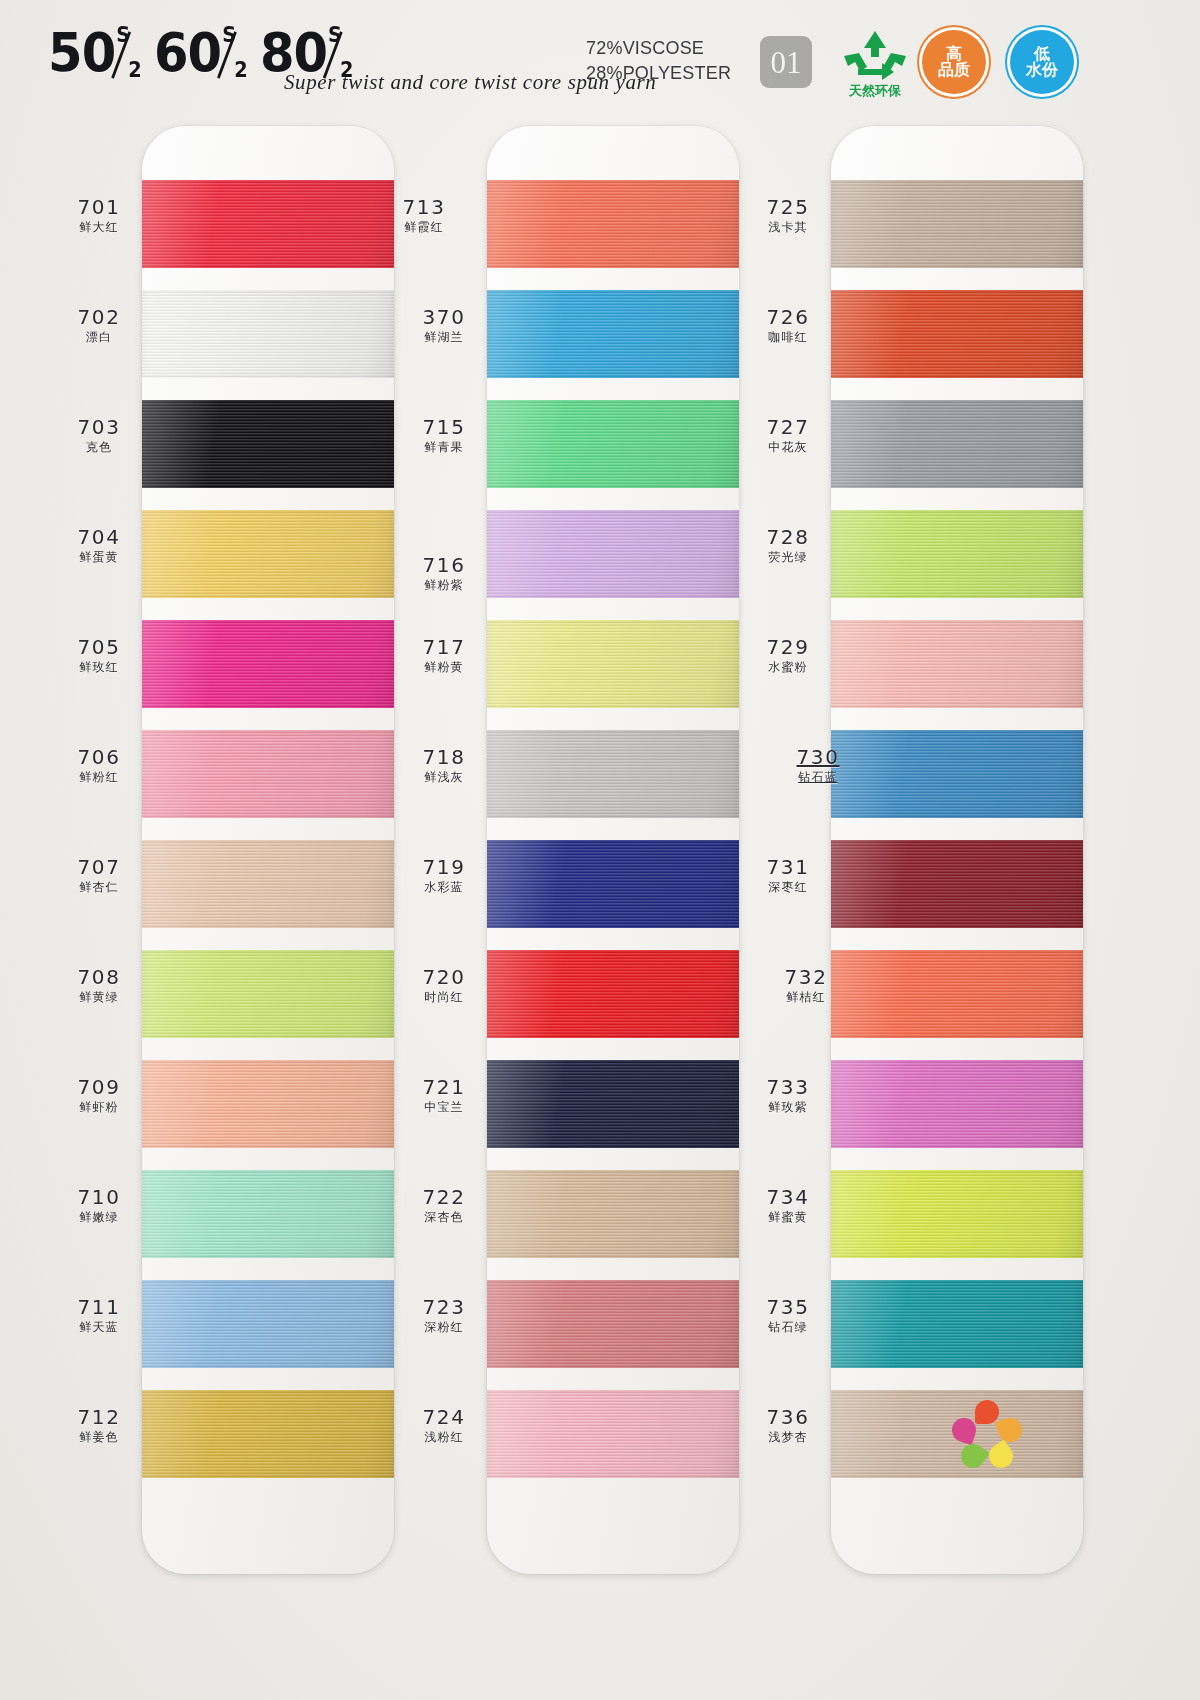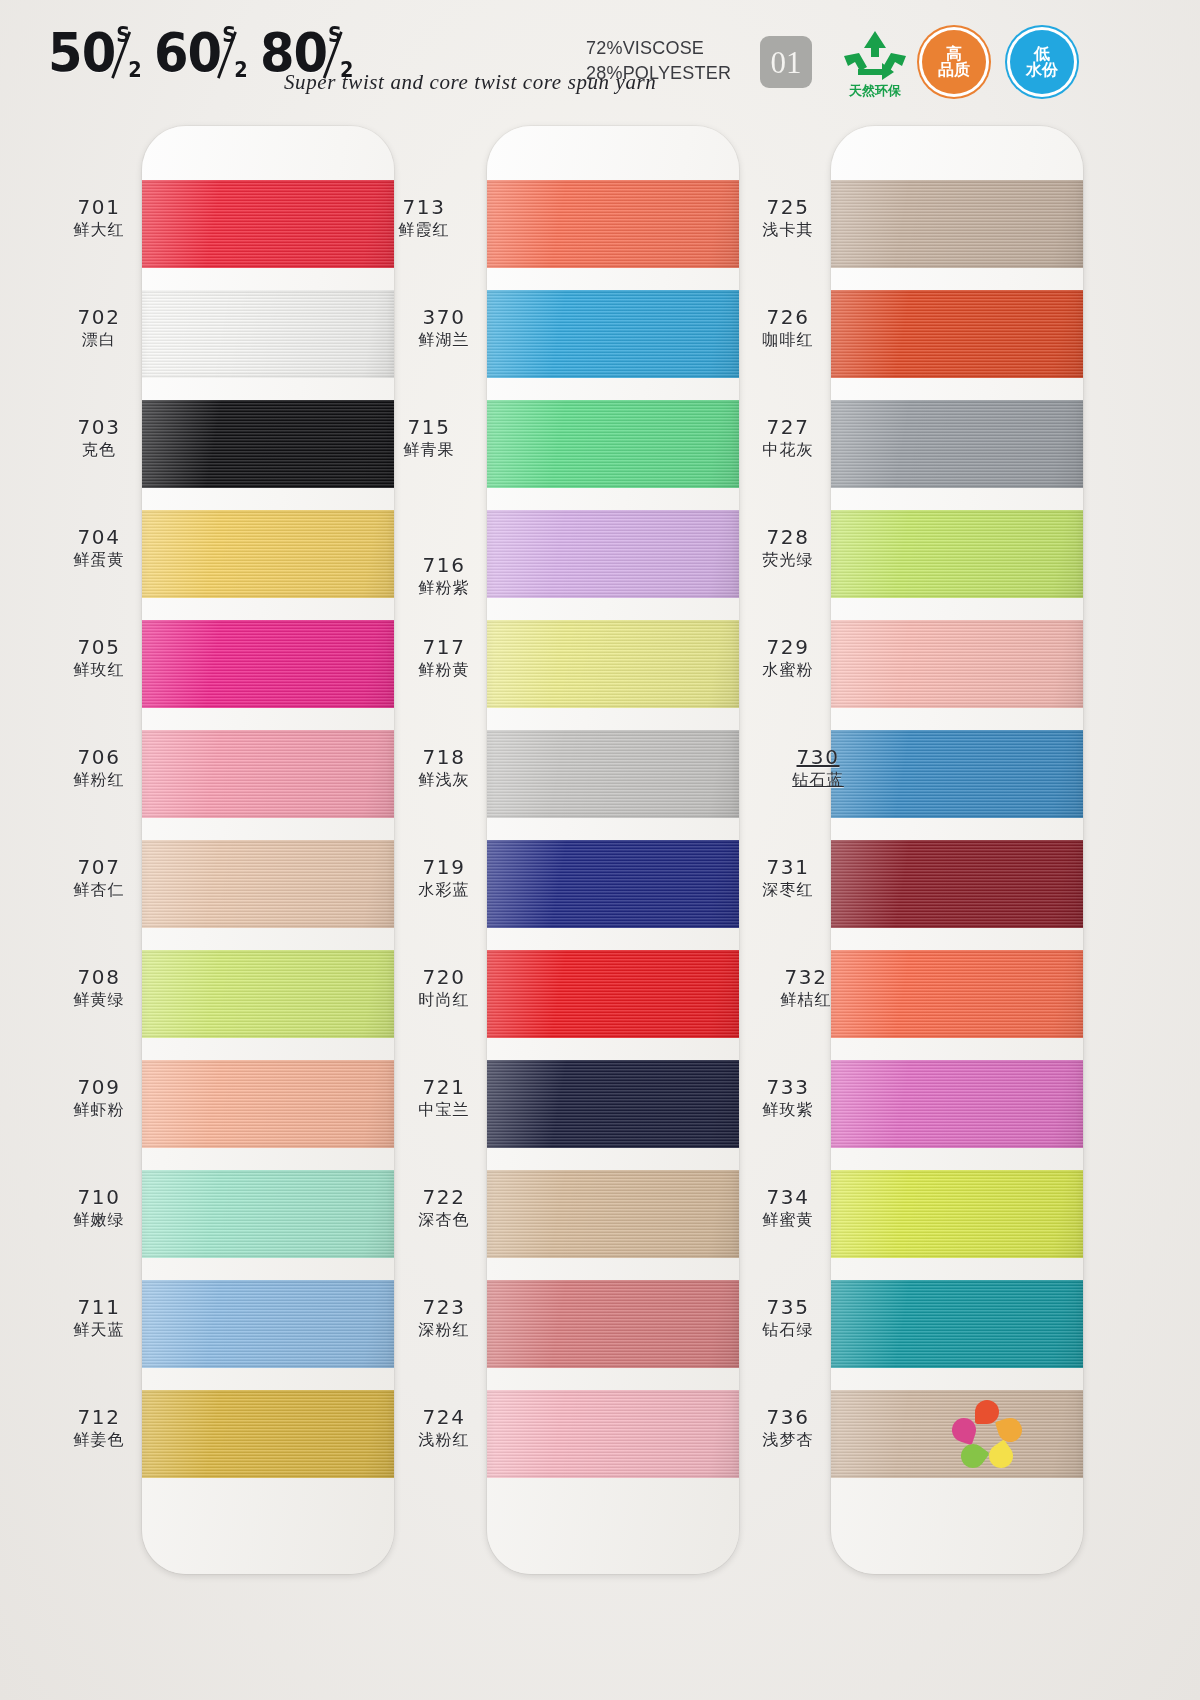--- a/index.html
+++ b/index.html
@@ -129,21 +129,21 @@
 
   
   .lbl{
     position:absolute;width:118px;text-align:center;
     font-family:"DejaVu Sans","Liberation Sans",sans-serif;
     color:#2b2c31;
     line-height:1.30;
     text-shadow:0 1px 0 rgba(255,255,255,.55);
   }
   .lbl .code{font-size:20px;letter-spacing:1.6px;display:block;}
-  .lbl .name{font-size:16px;letter-spacing:1.2px;display:block;}
+  .lbl .name{font-size:12px;letter-spacing:1.2px;display:block;}
 
   
   .flower{
     position:absolute;left:952px;top:1400px;width:70px;height:62px;
   }
   .flower i{
     position:absolute;width:24px;height:24px;border-radius:50% 50% 50% 10%;
     display:block;
   }
 </style>
@@ -398,21 +398,21 @@
     <span class="name">鲜姜色</span>
   </div>
 <div class="lbl" style="left: 365px; top: 194px;">
     <span class="code">713</span>
     <span class="name">鲜霞红</span>
   </div>
 <div class="lbl" style="left: 385px; top: 304px;">
     <span class="code">370</span>
     <span class="name">鲜湖兰</span>
   </div>
-<div class="lbl" style="left: 370px; top: 414px;">
+<div class="lbl" style="left: 385px; top: 414px;">
     <span class="code">715</span>
     <span class="name">鲜青果</span>
   </div>
 <div class="lbl" style="left: 385px; top: 524px; margin-top: 28px;">
     <span class="code">716</span>
     <span class="name">鲜粉紫</span>
   </div>
 <div class="lbl" style="left: 385px; top: 634px;">
     <span class="code">717</span>
     <span class="name">鲜粉黄</span>

